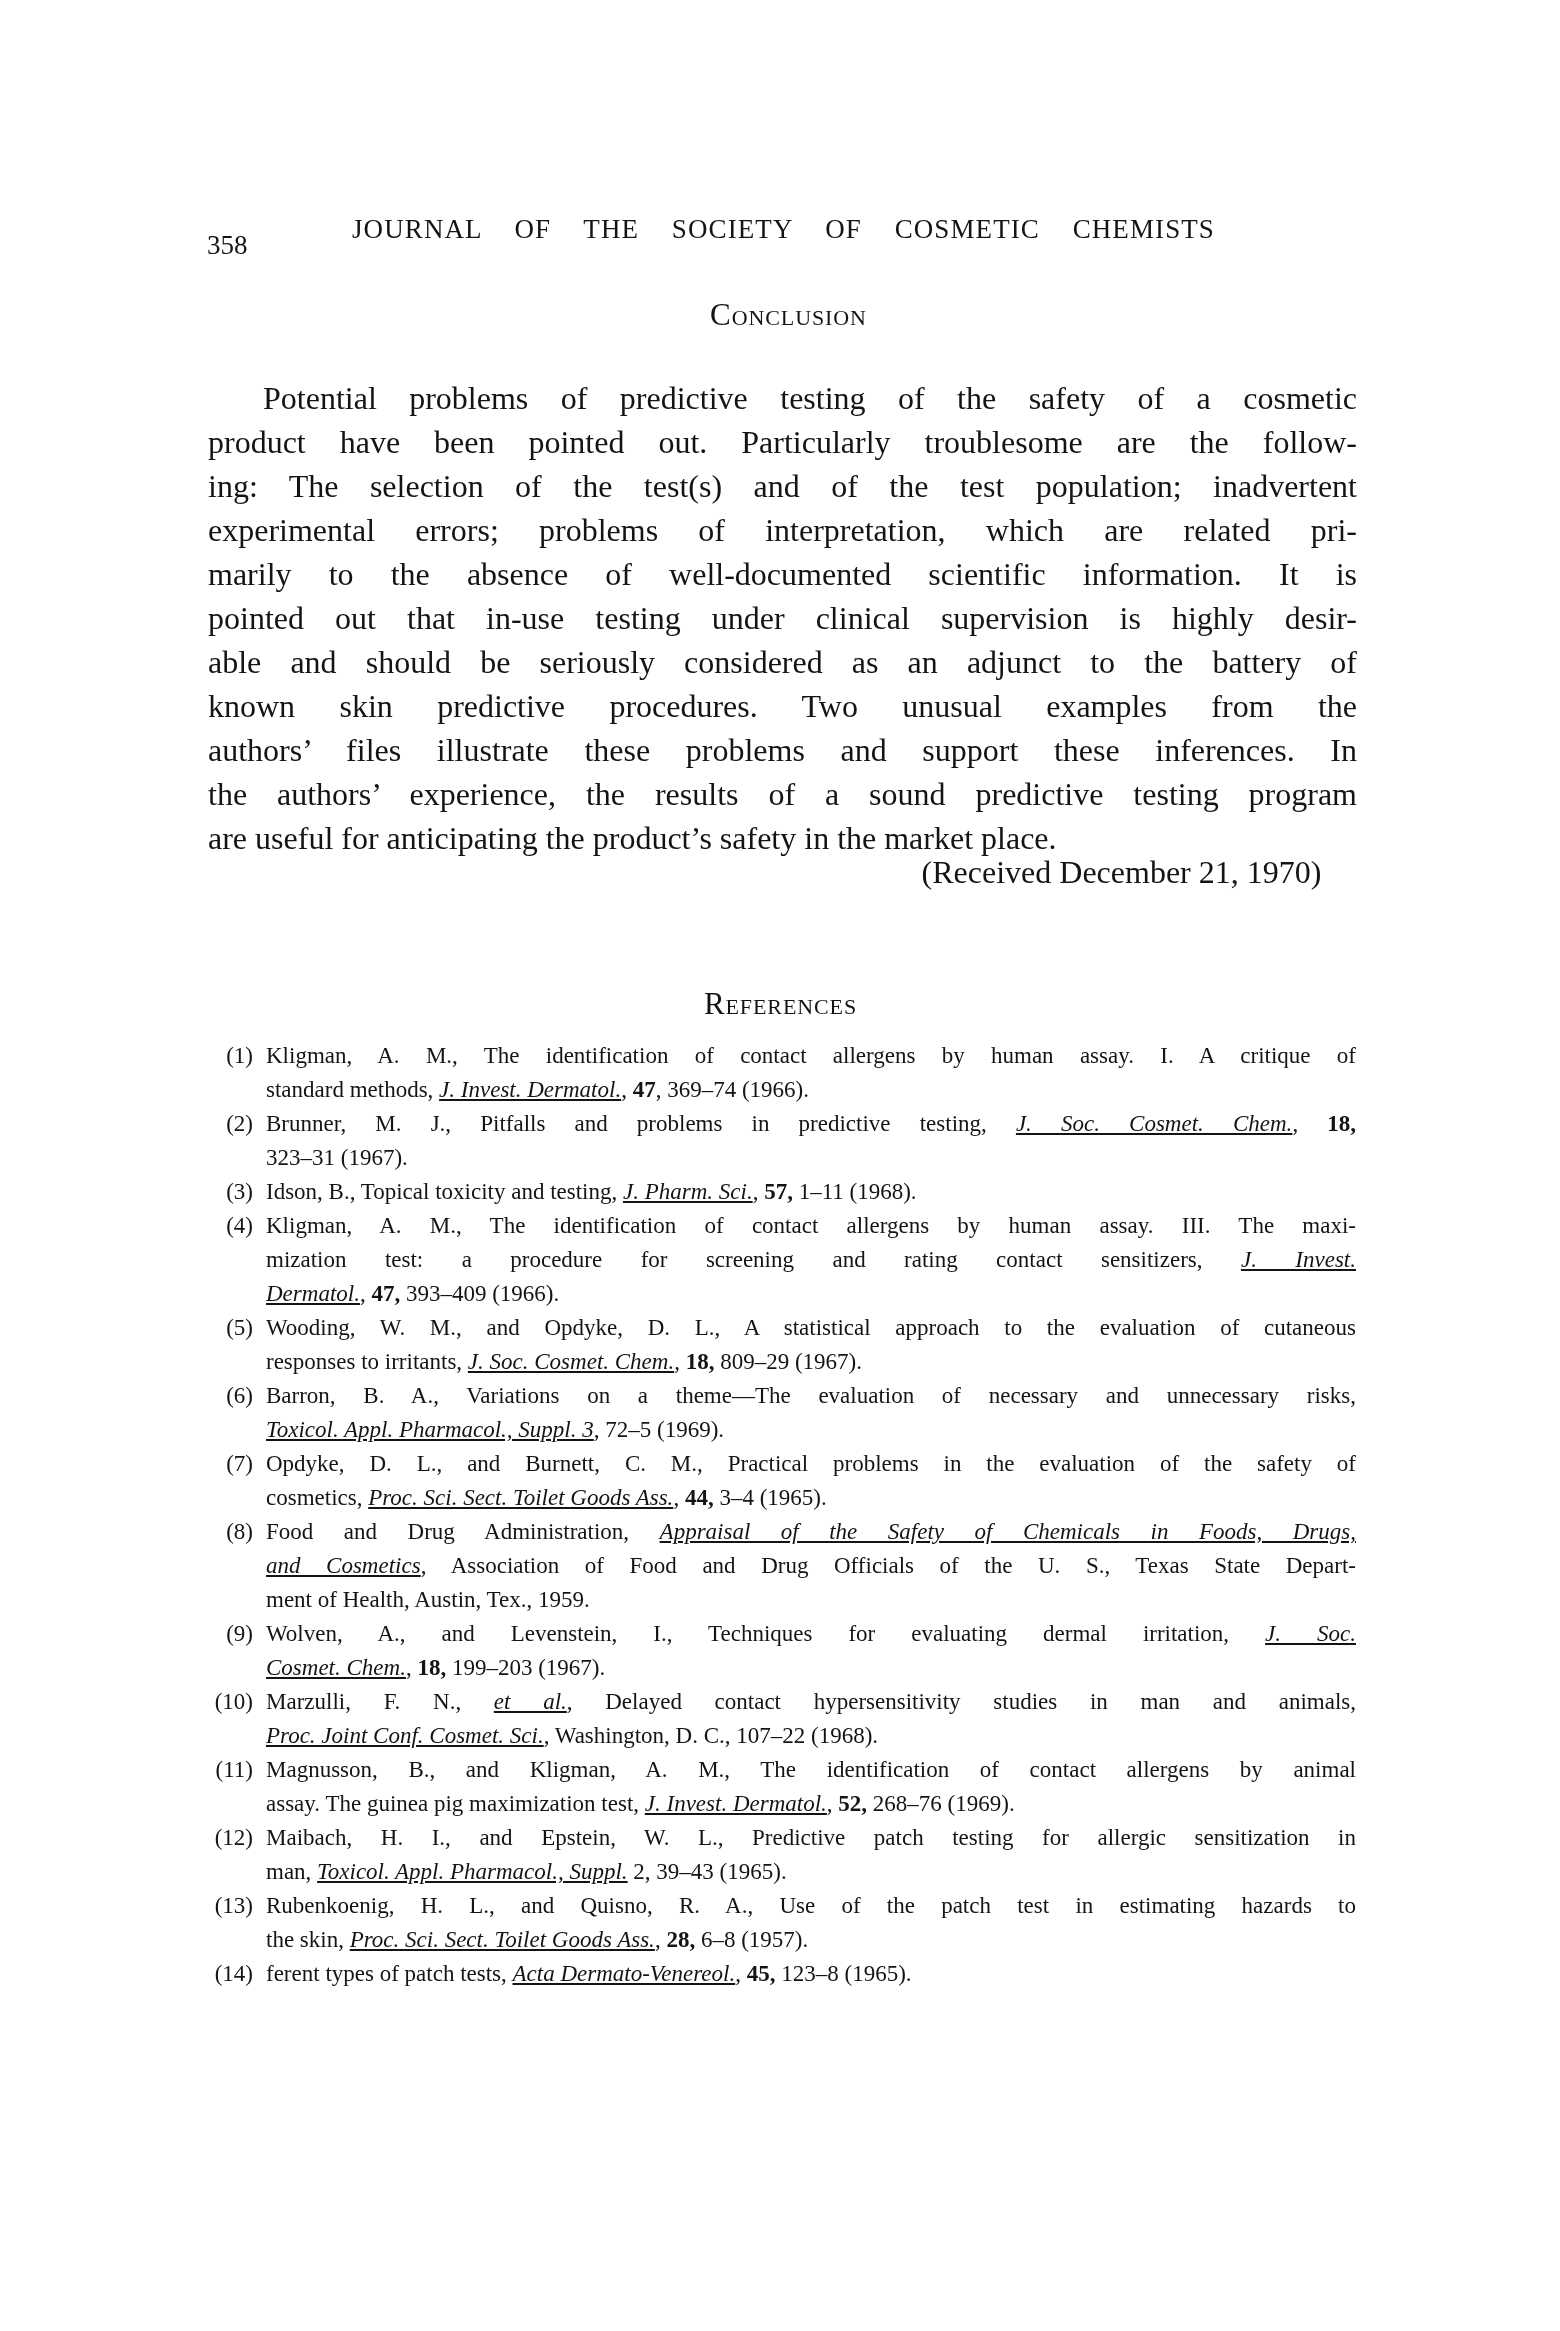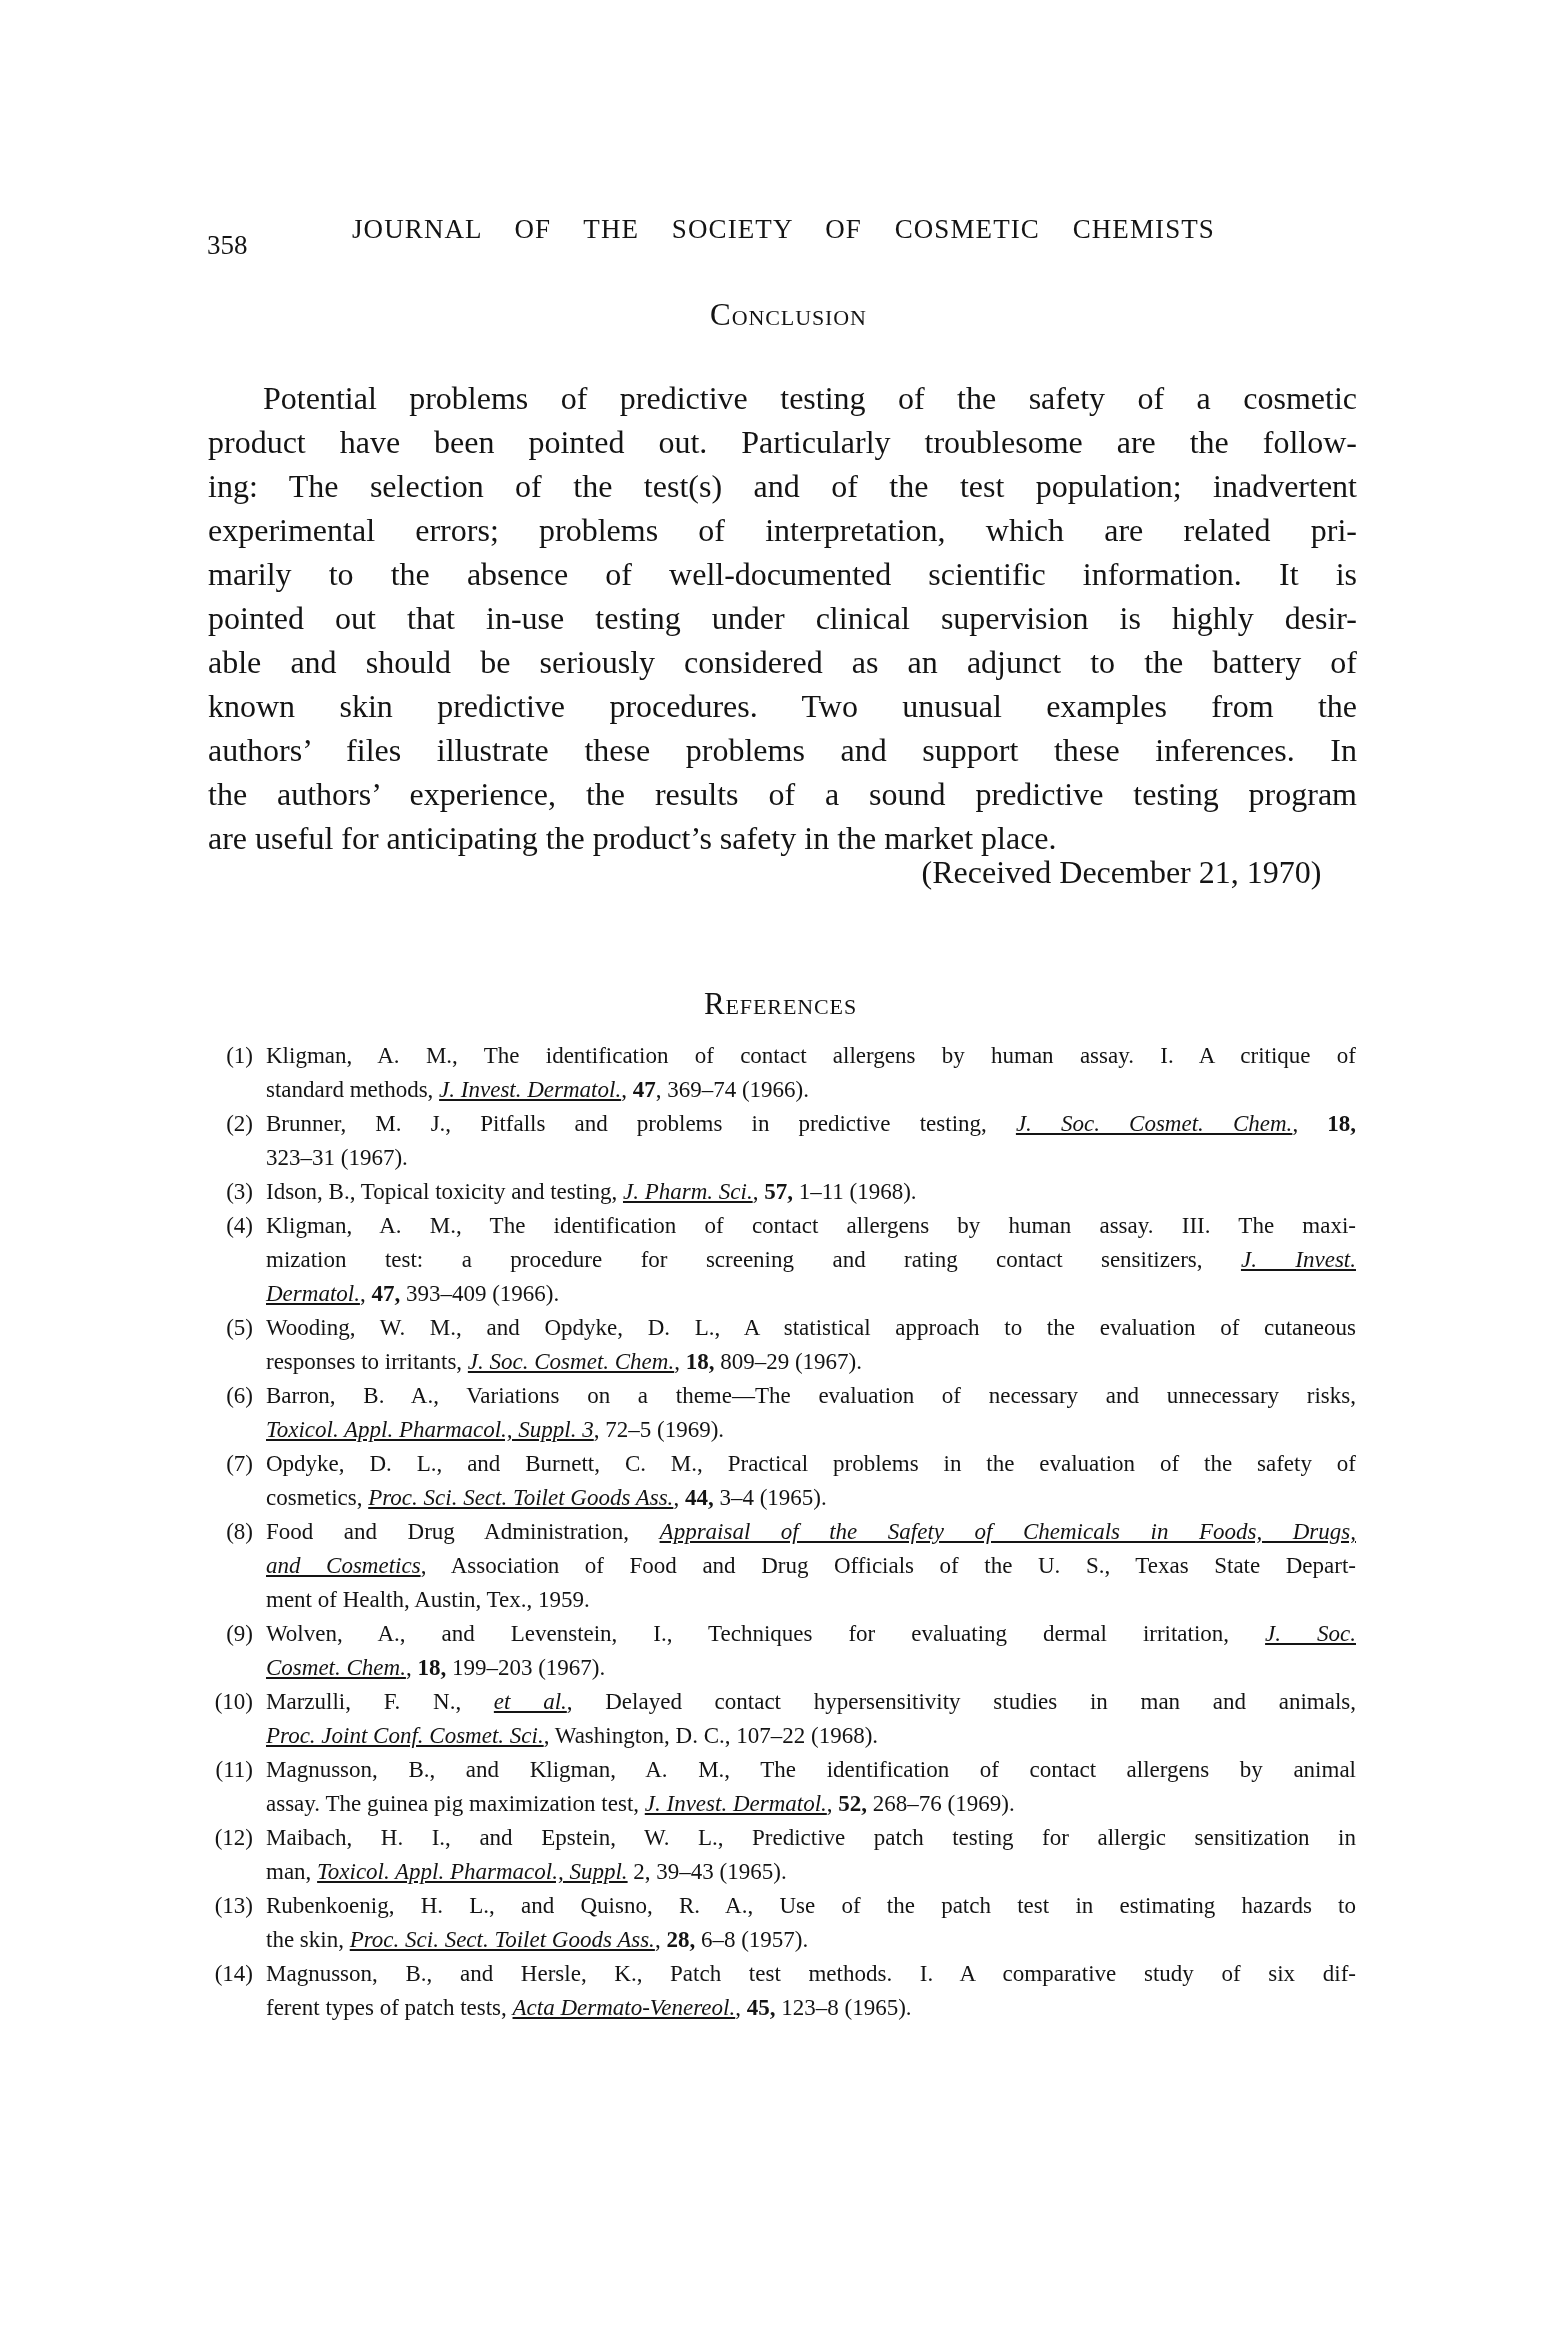--- a/index.html
+++ b/index.html
@@ -117,17 +117,16 @@
       <div class="ref-line"><span>Maibach, H. I., and Epstein, W. L., Predictive patch testing for allergic sensitization in</span></div>
       <div class="ref-line last"><span>man, </span><i>Toxicol. Appl. Pharmacol., Suppl.</i><span> 2, 39–43 (1965).</span></div>
     </div>
     <div class="ref">
       <div class="ref-num"><span>(13)</span></div>
       <div class="ref-line"><span>Rubenkoenig, H. L., and Quisno, R. A., Use of the patch test in estimating hazards to</span></div>
       <div class="ref-line last"><span>the skin, </span><i>Proc. Sci. Sect. Toilet Goods Ass.</i><span>, </span><b>28,</b><span> 6–8 (1957).</span></div>
     </div>
     <div class="ref">
       <div class="ref-num"><span>(14)</span></div>
-      <div class="ref-line"><span>Magnusson, B., and Hersle, K., Patch test methods.  I.  A comparative study of six dif-</span></div>
       <div class="ref-line last"><span>ferent types of patch tests, </span><i>Acta Dermato-Venereol.</i><span>, </span><b>45,</b><span> 123–8 (1965).</span></div>
     </div>
   </div>
 
 
 </body></html>

